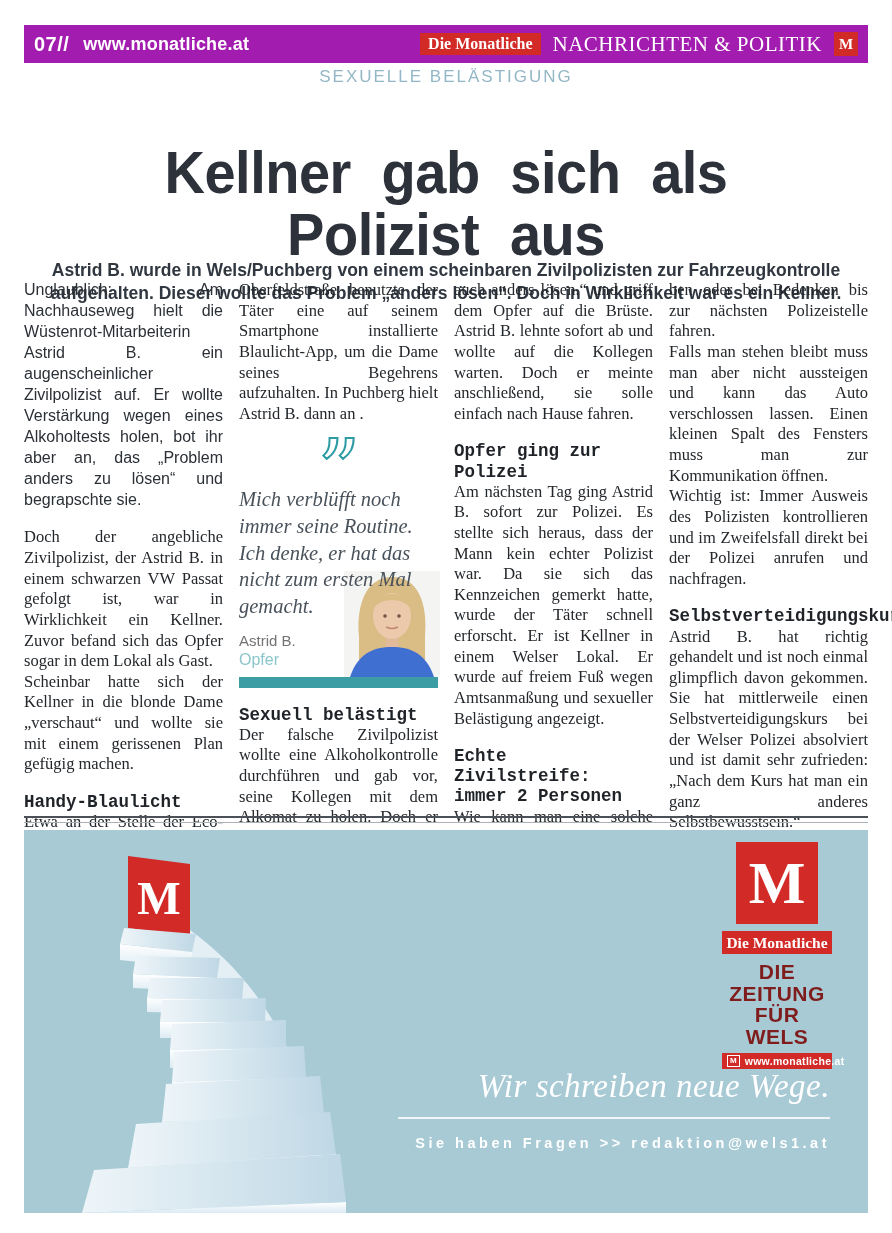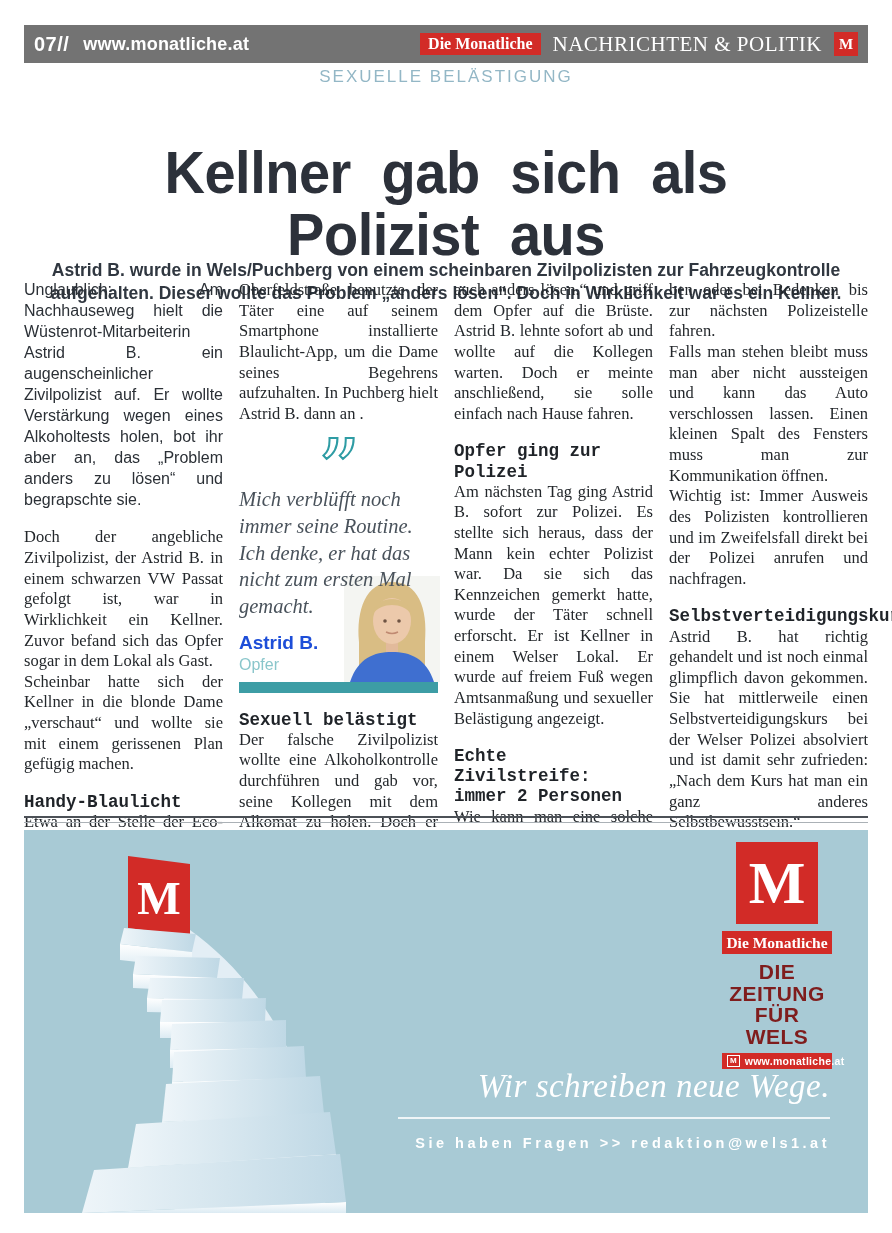--- a/index.html
+++ b/index.html
@@ -1,21 +1,21 @@
 <!DOCTYPE html>
 <html lang="de"><head>
 <meta charset="utf-8">
 <title>07 // www.monatliche.at</title>
 <style>
   html,body{margin:0;padding:0;background:#e9e9e9;}
   .page{position:relative;width:892px;height:1233px;background:#ffffff;margin:0 auto;
         overflow:hidden;font-family:"Liberation Sans",sans-serif;}
 
   
-  .topbar{position:absolute;left:24px;top:25px;width:844px;height:38px;background:#737373;
+  .topbar{position:absolute;left:24px;top:25px;width:844px;height:38px;background:#a21caf;
           display:flex;align-items:center;box-sizing:border-box;padding:0 10px;color:#fff;}
   .page-ref{font-weight:700;font-size:20px;letter-spacing:.5px;}
   .site-url{font-size:18px;font-weight:700;margin-left:14px;letter-spacing:.2px;}
   .topbar-right{margin-left:auto;display:flex;align-items:center;gap:12px;}
   .brand-badge{background:#D22B27;color:#fff;font-family:"Liberation Serif",serif;
                font-size:16px;font-weight:700;padding:3px 8px;line-height:1;}
   .section-title{font-family:"Liberation Serif",serif;font-size:21px;letter-spacing:.5px;}
   .m-badge{width:24px;height:24px;background:#D22B27;display:flex;align-items:center;
            justify-content:center;font-family:"Liberation Serif",serif;font-weight:700;font-size:15px;}
 
@@ -38,21 +38,21 @@
   .sub-head{font-family:Liberation Mono, monospace;font-weight:700;font-size:17.5px;margin:0;
             color:#1f2328;white-space:pre-line;line-height:1.15;}
   .space-before{margin-top:17px;}
 
   
   .pullquote{position:relative;margin:12px 0 0;padding:0;}
   .q-icon-row{text-align:center;height:46px;}
   .pullquote blockquote{position:relative;z-index:2;margin:4px 0 0;font-family:"Liberation Serif",serif;
         font-style:italic;font-size:20.5px;line-height:1.3;color:#49525B;}
   .pullquote figcaption{position:relative;z-index:2;margin-top:12px;}
-  .q-name{color:#1d4ed8;font-weight:700;font-size:19px;}
+  .q-name{color:#737373;font-weight:400;font-size:15px;}
   .q-role{color:#8AC6CB;font-size:16px;margin-top:2px;}
   .q-photo{position:absolute;right:-2px;bottom:11px;z-index:1;}
   .q-bar{height:11px;background:#3D9DA5;margin-top:8px;}
 
   
   .divider{position:absolute;top:816px;left:24px;width:844px;}
   .divider .l1{height:2px;background:#4C5157;}
   .divider .l2{height:1px;background:#ABB1B6;margin-top:4px;}
 
   

